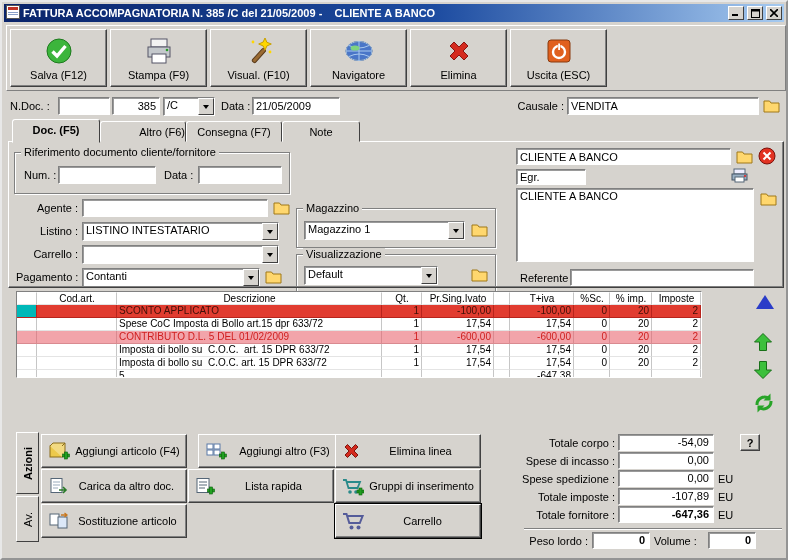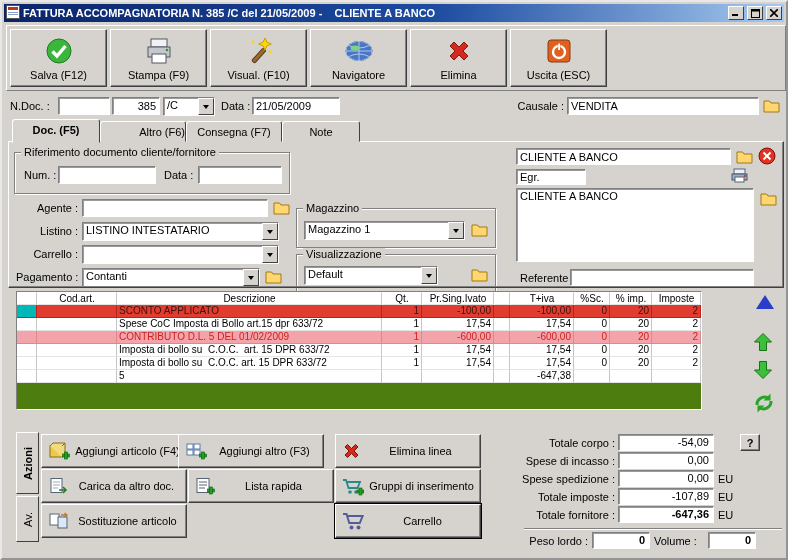--- a/index.html
+++ b/index.html
@@ -31,21 +31,21 @@
   
   .toolbar{position:absolute;left:4px;top:23px;width:780px;height:66px;border:1px solid;border-color:#fff #808080 #808080 #fff;
     display:flex;gap:3px;padding:3px;}
   .tbtn{width:97px;height:58px;display:flex;flex-direction:column;align-items:center;justify-content:center;gap:3px;font-size:11px;}
   
   .tab{position:absolute;background:#d6d3ce;border:1px solid;border-color:#fff #404040 transparent #fff;
     border-top-left-radius:3px;border-top-right-radius:3px;text-align:center;padding-top:4px;z-index:3;}
   .tab.active{font-weight:bold;z-index:4;}
   .panel{position:absolute;left:6px;top:139px;width:776px;height:147px;border:1px solid;border-color:#fff #404040 #404040 #fff;box-shadow:inset -1px -1px 0 #808080;z-index:1;}
   
-  .table{position:absolute;left:14px;top:289px;width:686px;height:119px;border:1px solid;border-color:#808080 #fff #fff #808080;background:#4d7c0f;overflow:hidden;font-size:10px;}
+  .table{position:absolute;left:14px;top:289px;width:686px;height:87px;border:1px solid;border-color:#808080 #fff #fff #808080;background:#404040;overflow:hidden;font-size:10px;}
   .trow{display:grid;grid-template-columns:20px 80px 265px 40px 72px 16px 64px 36px 42px 1fr;}
   .thead .cell{background:#d6d3ce;border:1px solid;border-color:#fff #808080 #808080 #fff;height:15px;line-height:13px;text-align:center;overflow:hidden;white-space:nowrap;}
   .trow .cell{height:13px;line-height:12px;padding:0 2px;overflow:hidden;white-space:pre;background:#fff;border-right:1px solid #c6c6c6;border-bottom:1px solid #e4e4e4;}
   .thead .cell{padding:0 2px;}
   .tl{text-align:left;}
   .tr{text-align:right;}
   .trow.red .cell{background:#e13c30;color:#401008;border-right-color:#b8241c;border-bottom-color:#b8241c;}
   .trow.red .c-sel.sel-active{background:#00b8b8;}
   .trow.pink .cell{background:#f2a4aa;color:#cf1f1f;border-right-color:#d98a90;border-bottom-color:#d98a90;}
   
@@ -401,21 +401,21 @@
     <svg width="22" height="20">
         <rect x="2" y="5" width="12" height="11" fill="#ecc94b" stroke="#8a6d1a"></rect>
         <path d="M2 5 l3 -3 h12 v11 l-3 3 M14 5 l3 -3" fill="#f2da82" stroke="#8a6d1a"></path>
         <g fill="#21a121" stroke="#0d5f0d" stroke-width="0.6">
           <rect x="14.5" y="13" width="7" height="3"></rect>
           <rect x="16.5" y="11" width="3" height="7"></rect>
         </g>
       </svg>
     <span class="t">Aggiungi articolo (F4)</span>
   </button>
-  <button class="abtn raised" style="left:176px;top:432px;">
+  <button class="abtn raised" style="left:196px;top:432px;">
     <svg width="22" height="20">
         <g stroke="#5a7aa8" fill="#fff">
           <rect x="2" y="3" width="6" height="5"></rect>
           <rect x="9" y="3" width="6" height="5"></rect>
           <rect x="2" y="9" width="6" height="5"></rect>
           <rect x="9" y="9" width="6" height="5"></rect>
         </g>
         <g fill="#21a121" stroke="#0d5f0d" stroke-width="0.6">
           <rect x="14.5" y="13" width="7" height="3"></rect>
           <rect x="16.5" y="11" width="3" height="7"></rect>

